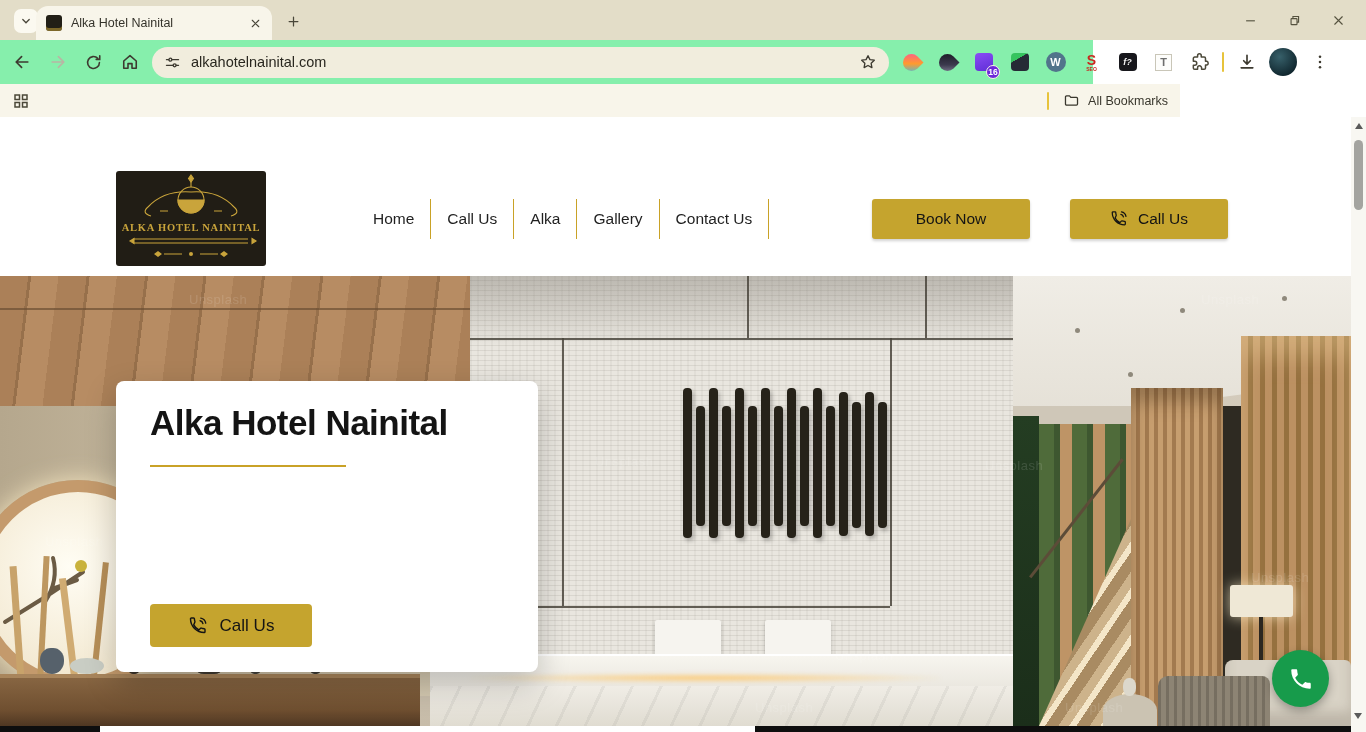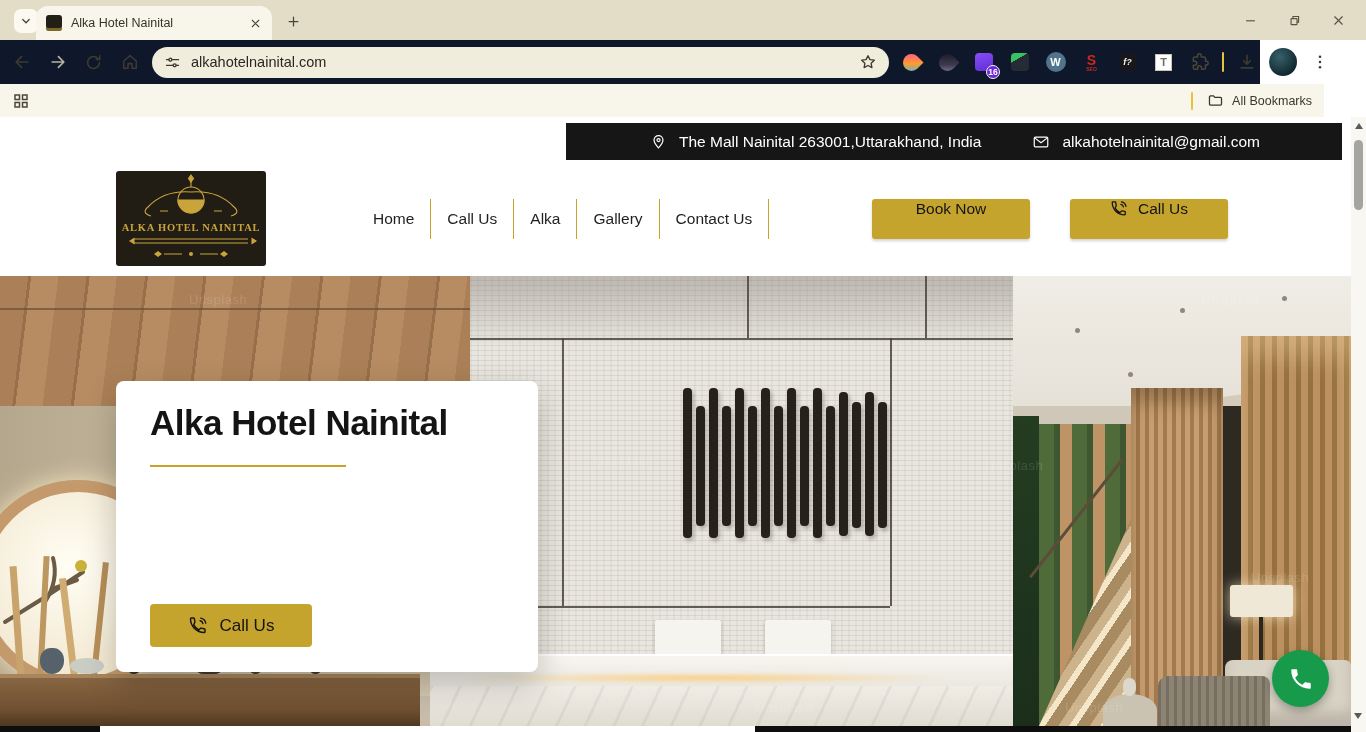--- a/index.html
+++ b/index.html
@@ -11,51 +11,51 @@
     border-radius:7px;display:flex;align-items:center;justify-content:center;color:#494639;}
   #tab{position:absolute;left:36px;top:6px;width:236px;height:34px;background:#F8F5EA;
     border-radius:12px 12px 0 0;display:flex;align-items:center;padding:0 10px;box-sizing:border-box;}
   .favicon{width:16px;height:16px;border-radius:3px;background:#221F16;
     box-shadow:inset 0 -3px 0 rgba(201,164,59,.55);flex:0 0 auto;}
   #tab-title{font-size:12.5px;color:#35332B;margin-left:9px;flex:1;white-space:nowrap;overflow:hidden;}
   #new-tab{position:absolute;left:280px;top:8px;width:26px;height:26px;display:flex;
     align-items:center;justify-content:center;color:#494639;}
   #win-controls{position:absolute;right:6px;top:0;height:40px;display:flex;align-items:center;color:#55523F;}
   #win-controls .wbtn{width:44px;height:40px;display:flex;align-items:center;justify-content:center;}
-  #toolbar{position:absolute;left:0;top:40px;width:1260px;height:44px;background:#0f172a;
+  #toolbar{position:absolute;left:0;top:40px;width:1093px;height:44px;background:#86efac;
     display:flex;align-items:center;padding:0 8px;box-sizing:border-box;gap:9px;}
   .tbtn{width:27px;height:27px;display:flex;align-items:center;justify-content:center;color:#3D3A30;flex:0 0 auto;}
   #omnibox{width:737px;height:31px;background:#F1EDDD;border-radius:16px;display:flex;
     align-items:center;padding:0 12px;box-sizing:border-box;flex:0 0 auto;}
   #url-text{font-size:14.5px;color:#29271F;margin-left:10px;flex:1;}
   .ext{width:27px;height:27px;display:flex;align-items:center;justify-content:center;flex:0 0 auto;position:relative;}
   .vsep{width:2px;height:20px;background:#E7C33B;border-radius:1px;flex:0 0 auto;}
   .drop{width:17px;height:17px;border-radius:0 50% 50% 50%;transform:rotate(135deg);}
   .badge{position:absolute;right:-3px;bottom:-3px;width:14px;height:14px;border-radius:50%;
     background:#6D28D9;color:#fff;font-size:8.5px;font-weight:bold;display:flex;align-items:center;
     justify-content:center;border:1px solid #F8F5EA;box-sizing:border-box;}
   #avatar{width:28px;height:28px;border-radius:50%;flex:0 0 auto;
     background:radial-gradient(circle at 38% 32%,#37606a,#10262e 75%);}
-  #bookmarks{position:absolute;left:0;top:84px;width:1324px;height:33px;background:#F8F5EA;
+  #bookmarks{position:absolute;left:0;top:84px;width:1180px;height:33px;background:#F8F5EA;
     display:flex;align-items:center;padding:0 12px;box-sizing:border-box;}
   #all-bookmarks{display:flex;align-items:center;gap:8px;color:#39372D;font-size:12.5px;}
   
   #page{position:absolute;left:0;top:117px;width:1366px;height:615px;background:#fff;overflow:hidden;}
   #site-topbar{position:absolute;left:566px;top:6px;width:776px;height:37px;background:#161616;
     display:flex;align-items:center;justify-content:space-between;padding:0 82px 0 84px;
     box-sizing:border-box;color:#fff;font-size:15.5px;}
   .tb-item{display:flex;align-items:center;gap:12px;white-space:nowrap;}
   #logo{position:absolute;left:116px;top:54px;width:150px;height:95px;background:#211D15;
     border-radius:3px;overflow:hidden;}
   #main-nav{position:absolute;left:357px;top:82px;height:40px;display:flex;align-items:center;}
   .nav-item{padding:0 16px;font-size:15.5px;color:#1F1F1F;white-space:nowrap;}
   .nav-sep{width:1px;height:40px;background:#C9A227;}
   .gold-btn{position:absolute;top:82px;width:158px;height:40px;background:#C5A42E;border:none;
     border-radius:3px;color:#141414;font-size:15.5px;font-family:inherit;display:flex;
-    justify-content:center;gap:10px;box-shadow:0 2px 3px rgba(0,0,0,.18);}
+    align-items:center;justify-content:center;gap:10px;box-shadow:0 2px 3px rgba(0,0,0,.18);}
   
   #hero{position:absolute;left:0;top:159px;width:1351px;height:450px;overflow:hidden;
     background:linear-gradient(180deg,#D8D0C2,#C7BCA9);}
   .wm{position:absolute;color:#fff;opacity:.12;font-size:13px;letter-spacing:.5px;pointer-events:none;margin-left:39px;}
   .seam{position:absolute;background:#4A453C;opacity:.85;}
   .slat-art{position:absolute;left:683px;top:112px;width:212px;height:158px;display:flex;gap:4px;align-items:flex-start;}
   .slat{display:block;width:9px;background:#262219;border-radius:4px;box-shadow:2px 3px 4px rgba(0,0,0,.25);}
   #hero-card{position:absolute;left:116px;top:105px;width:422px;height:291px;background:#fff;
     border-radius:8px;box-shadow:0 12px 32px rgba(0,0,0,.22);}
   #hero-title{position:absolute;left:34px;top:22px;font-size:35px;font-weight:bold;color:#141414;
@@ -225,40 +225,20 @@
       <svg width="17" height="17" viewBox="0 0 24 24" fill="none" stroke="currentColor" stroke-width="1.8" stroke-linejoin="round">
           <path d="M3.5 7c0-.8.7-1.5 1.5-1.5h4.2L11 7.5h8c.8 0 1.5.7 1.5 1.5v8c0 .8-.7 1.5-1.5 1.5H5c-.8 0-1.5-.7-1.5-1.5z"></path>
         </svg>
     </span>
     <span>All Bookmarks</span>
   </span>
 </div>
 
 <div id="page">
 
-  <div id="site-topbar">
-    <span class="tb-item">
-      <span>
-        <svg width="17" height="17" viewBox="0 0 24 24" fill="none" stroke="#fff" stroke-width="1.7">
-            <path d="M12 21s-6.3-6.6-6.3-11A6.3 6.3 0 0 1 12 3.7 6.3 6.3 0 0 1 18.3 10c0 4.4-6.3 11-6.3 11z"></path>
-            <circle cx="12" cy="10" r="2.2"></circle>
-          </svg>
-      </span>
-      <span>The Mall Nainital 263001,Uttarakhand, India</span>
-    </span>
-    <span class="tb-item">
-      <span>
-        <svg width="18" height="18" viewBox="0 0 24 24" fill="none" stroke="#fff" stroke-width="1.6">
-            <rect x="3" y="5.5" width="18" height="13" rx="1.5"></rect>
-            <path d="M3.5 6.5L12 13l8.5-6.5"></path>
-          </svg>
-      </span>
-      <span>alkahotelnainital@gmail.com</span>
-    </span>
-  </div>
 
   <div id="logo">
     <svg width="150" height="95" viewBox="0 0 150 95">
       <g stroke="#C9A43B" fill="none" stroke-width="1.1">
         <path d="M75 7v9"></path>
           <path d="M75 4l2.5 3.5L75 11l-2.5-3.5z" fill="#C9A43B"></path>
         <path d="M32 36q16-17 43-15M118 36q-16-17-43-15"></path>
         <path d="M32 36q-7 6 3 9M118 36q7 6-3 9"></path>
         <circle cx="75" cy="29" r="13"></circle>
         <path d="M62 29a13 13 0 0 0 26 0z" fill="#C9A43B"></path>

